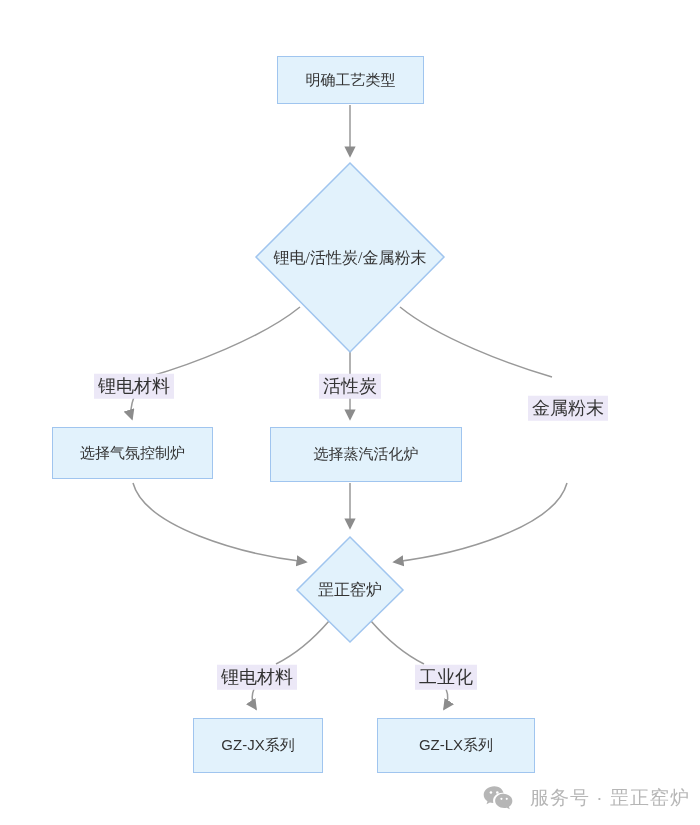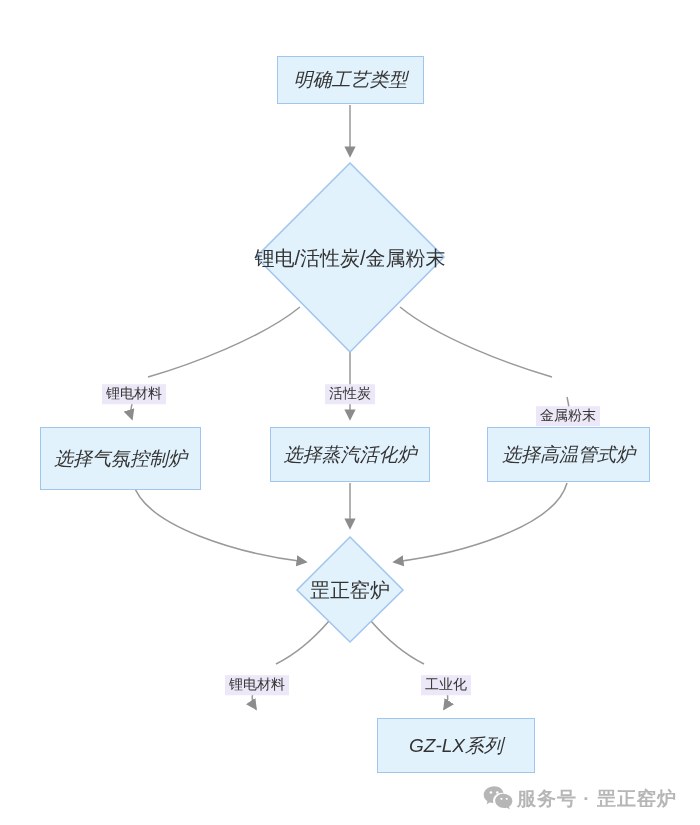--- a/index.html
+++ b/index.html
@@ -7,34 +7,34 @@
     --label-bg:#ece8f7; --text:#333333; --watermark:#b6b6b6; --bg:#ffffff;
   }
   html,body{margin:0;padding:0;}
   body{font-family:"Liberation Sans","DejaVu Sans",sans-serif;background:#f4f4f4;}
   .canvas{position:relative;width:700px;height:825px;background:var(--bg);overflow:hidden;}
   .edges{position:absolute;left:0;top:0;width:700px;height:825px;}
   .node{
     position:absolute;box-sizing:border-box;
     background:var(--node-fill);border:1.5px solid var(--node-border);
     display:flex;align-items:center;justify-content:center;
-    color:var(--text);font-size:19px;font-style:italic;
+    color:var(--text);font-size:15px;
   }
   .diamond-label{
     position:absolute;transform:translate(-50%,-50%);
-    color:var(--text);font-size:20px;white-space:nowrap;text-align:right;
+    color:var(--text);font-size:16px;white-space:nowrap;text-align:right;font-family:Liberation Serif, serif;
   }
   .edge-label{
     position:absolute;transform:translate(-50%,-50%);
     background:var(--label-bg);color:var(--text);
-    font-size:14px;line-height:1.25;padding:1px 4px;white-space:nowrap;margin-top:8px;
+    font-size:18px;line-height:1.25;padding:1px 4px;white-space:nowrap;
   }
   .watermark{
-    position:absolute;left:483px;top:785px;display:flex;align-items:center;gap:3px;
-    color:var(--watermark);font-size:19px;letter-spacing:1px;white-space:nowrap;font-weight:bold;
+    position:absolute;left:483px;top:785px;display:flex;gap:16px;
+    color:var(--watermark);font-size:19px;letter-spacing:1px;white-space:nowrap;
   }
   .wechat-icon{width:31px;height:27px;display:block;}
 </style>
 </head>
 <body>
 
 <div class="canvas">
 
   <svg class="edges" width="700" height="825" viewBox="0 0 700 825">
     <defs>
@@ -64,26 +64,26 @@
       <path d="M371,621 C390,643 408,656 424,664"></path>
       <path d="M446,689 C449,696 448,703 444,709" marker-end="url(#arrow)"></path>
     </g>
 
     <polygon points="350,163 444,257 350,352 256,257" style="fill:var(--node-fill);stroke:var(--node-border);stroke-width:1.5"></polygon>
     <polygon points="350,537 403,590 350,642 297,590" style="fill:var(--node-fill);stroke:var(--node-border);stroke-width:1.5"></polygon>
   </svg>
 
   <div class="node" style="left:277px;top:56px;width:147px;height:48px">明确工艺类型</div>
 
-  <div class="node" style="left:40px;top:427px;width:161px;height:63px">选择气氛控制炉</div>
+  <div class="node" style="left:52px;top:427px;width:161px;height:52px">选择气氛控制炉</div>
 
-  <div class="node" style="left:270px;top:427px;width:160px;height:55px">选择蒸汽活化炉</div>
+  <div class="node" style="left:270px;top:427px;width:192px;height:55px">选择蒸汽活化炉</div>
 
-  <div class="node" style="left:487px;top:427px;width:163px;height:55px">选择高温管式炉</div>
 
+  <div class="node" style="left:193px;top:718px;width:130px;height:55px">GZ-JX系列</div>
 
   <div class="node" style="left:377px;top:718px;width:158px;height:55px">GZ-LX系列</div>
 
   <div class="diamond-label" style="left:350px;top:258px">锂电/活性炭/金属粉末</div>
 
   <div class="diamond-label" style="left:350px;top:590px">罡正窑炉</div>
 
   <div class="edge-label" style="left:134px;top:386px">锂电材料</div>
 
   <div class="edge-label" style="left:350px;top:386px">活性炭</div>

